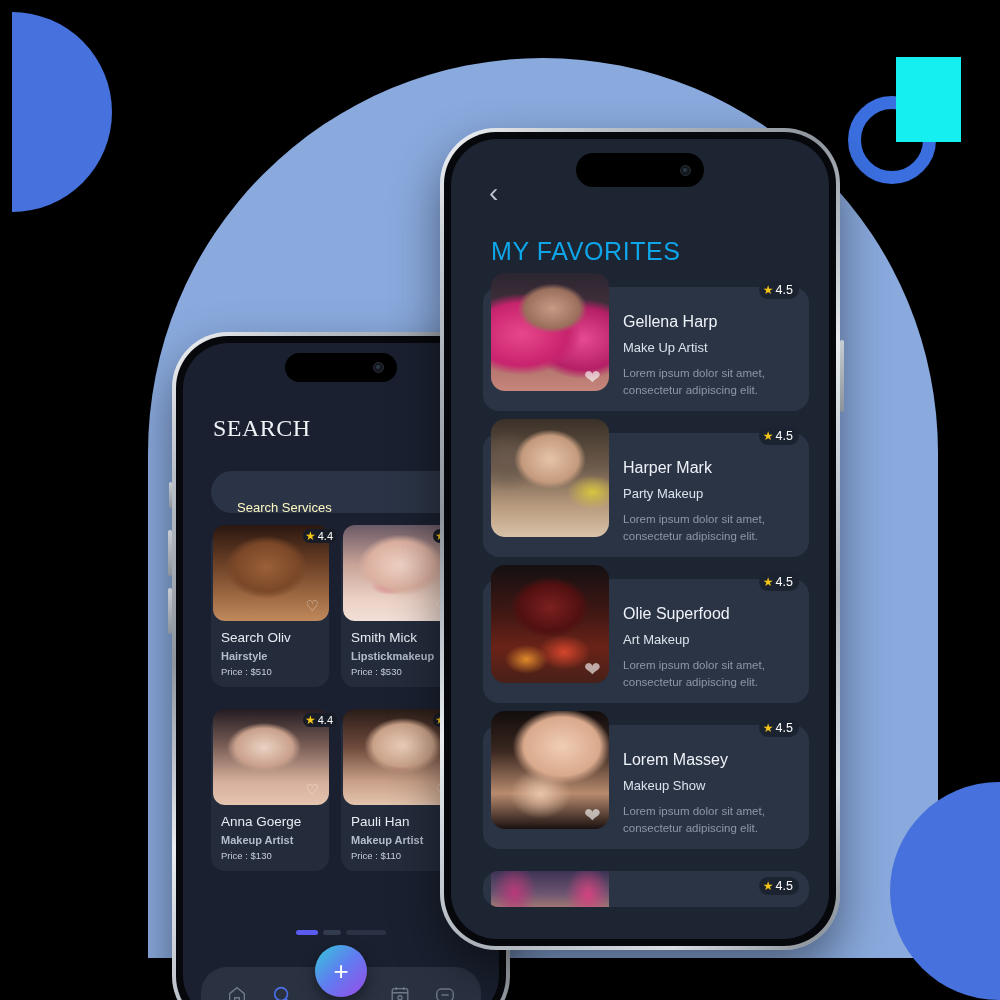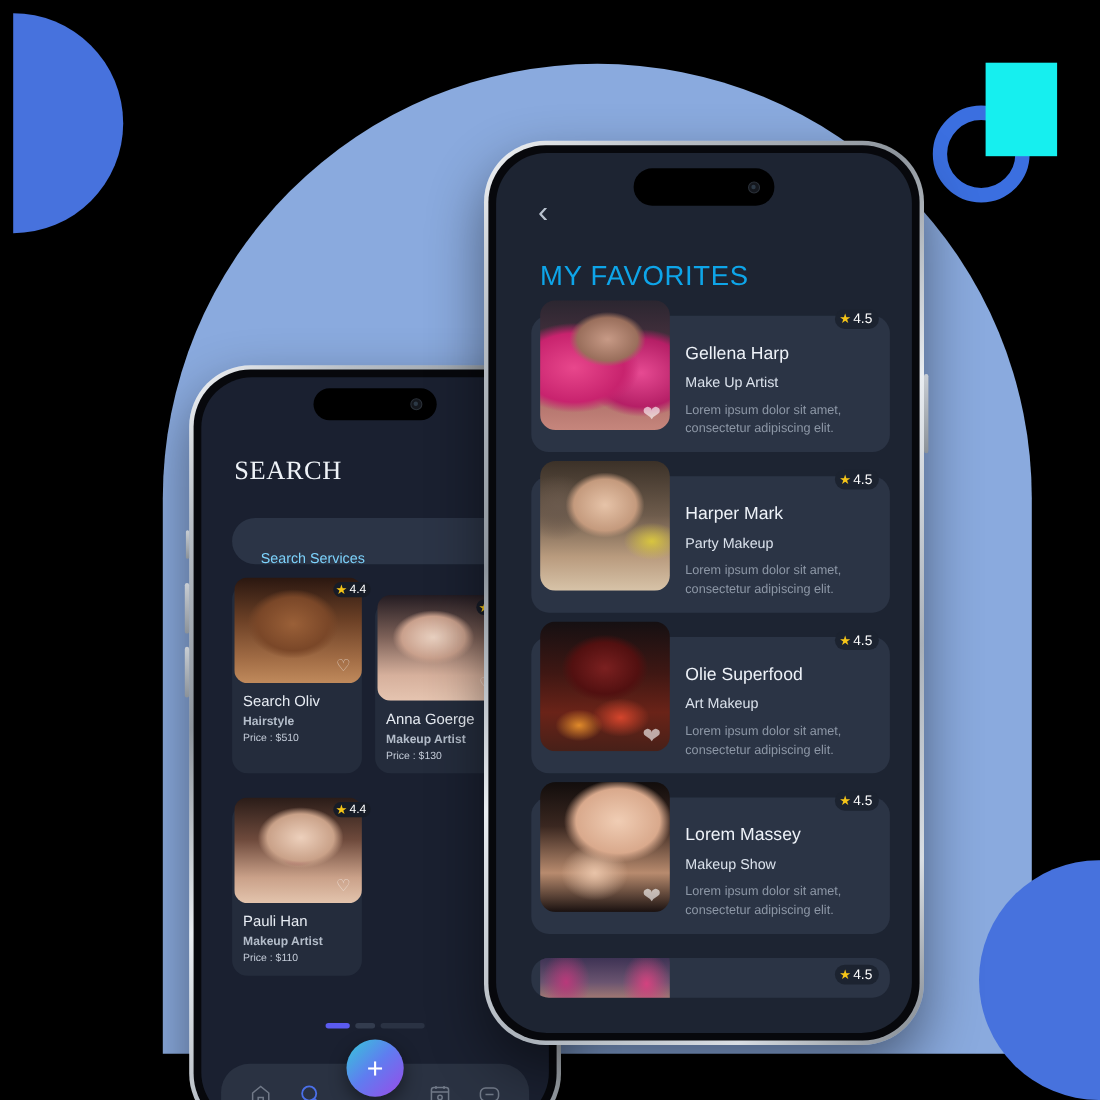--- a/index.html
+++ b/index.html
@@ -83,21 +83,21 @@
   #phone-left .notch{ top:10px; width:112px; height:29px; }
   .search-title{
     position:absolute; left:30px; top:72px;
     color:#eef2f7; font-size:24px; letter-spacing:.5px; font-weight:400;font-family:Liberation Serif, serif;
   }
   .search-field{
     position:absolute; left:28px; top:128px; width:340px; height:42px;
     background:#2b3446; border-radius:21px;
     display:flex; align-items:center; padding-left:26px;
   }
-  .search-field .ph{ color:#7dd3fc; font-size:13px;margin-top:30px; }
+  .search-field .ph{ color:#fef9c3; font-size:13px;margin-top:30px; }
   .grid{
     position:absolute; left:28px; top:188px; width:340px;
     display:flex; flex-wrap:wrap; gap:12px;
   }
   .card{
     width:118px; background:#242c3c; border-radius:14px;
     position:relative; padding:0 0 10px 0;
   }
   .card .thumb{
     width:116px; height:96px; border-radius:12px; margin:-6px 0 0 2px;
@@ -268,20 +268,32 @@
             </div>
             <div class="rate">
               <span class="star">★</span>
               <span>4.4</span>
             </div>
             <div class="nm">Search Oliv</div>
             <div class="rl">Hairstyle</div>
             <div class="pr">Price : $510</div>
           </div>
 
+          <div class="card">
+            <div class="thumb img-smith">
+              <span class="heart">♡</span>
+            </div>
+            <div class="rate">
+              <span class="star">★</span>
+              <span>4.4</span>
+            </div>
+            <div class="nm">Smith Mick</div>
+            <div class="rl">Lipstickmakeup</div>
+            <div class="pr">Price : $530</div>
+          </div>
 
           <div class="card" style="margin-top:16px;">
             <div class="thumb img-anna">
               <span class="heart">♡</span>
             </div>
             <div class="rate">
               <span class="star">★</span>
               <span>4.4</span>
             </div>
             <div class="nm">Anna Goerge</div>

